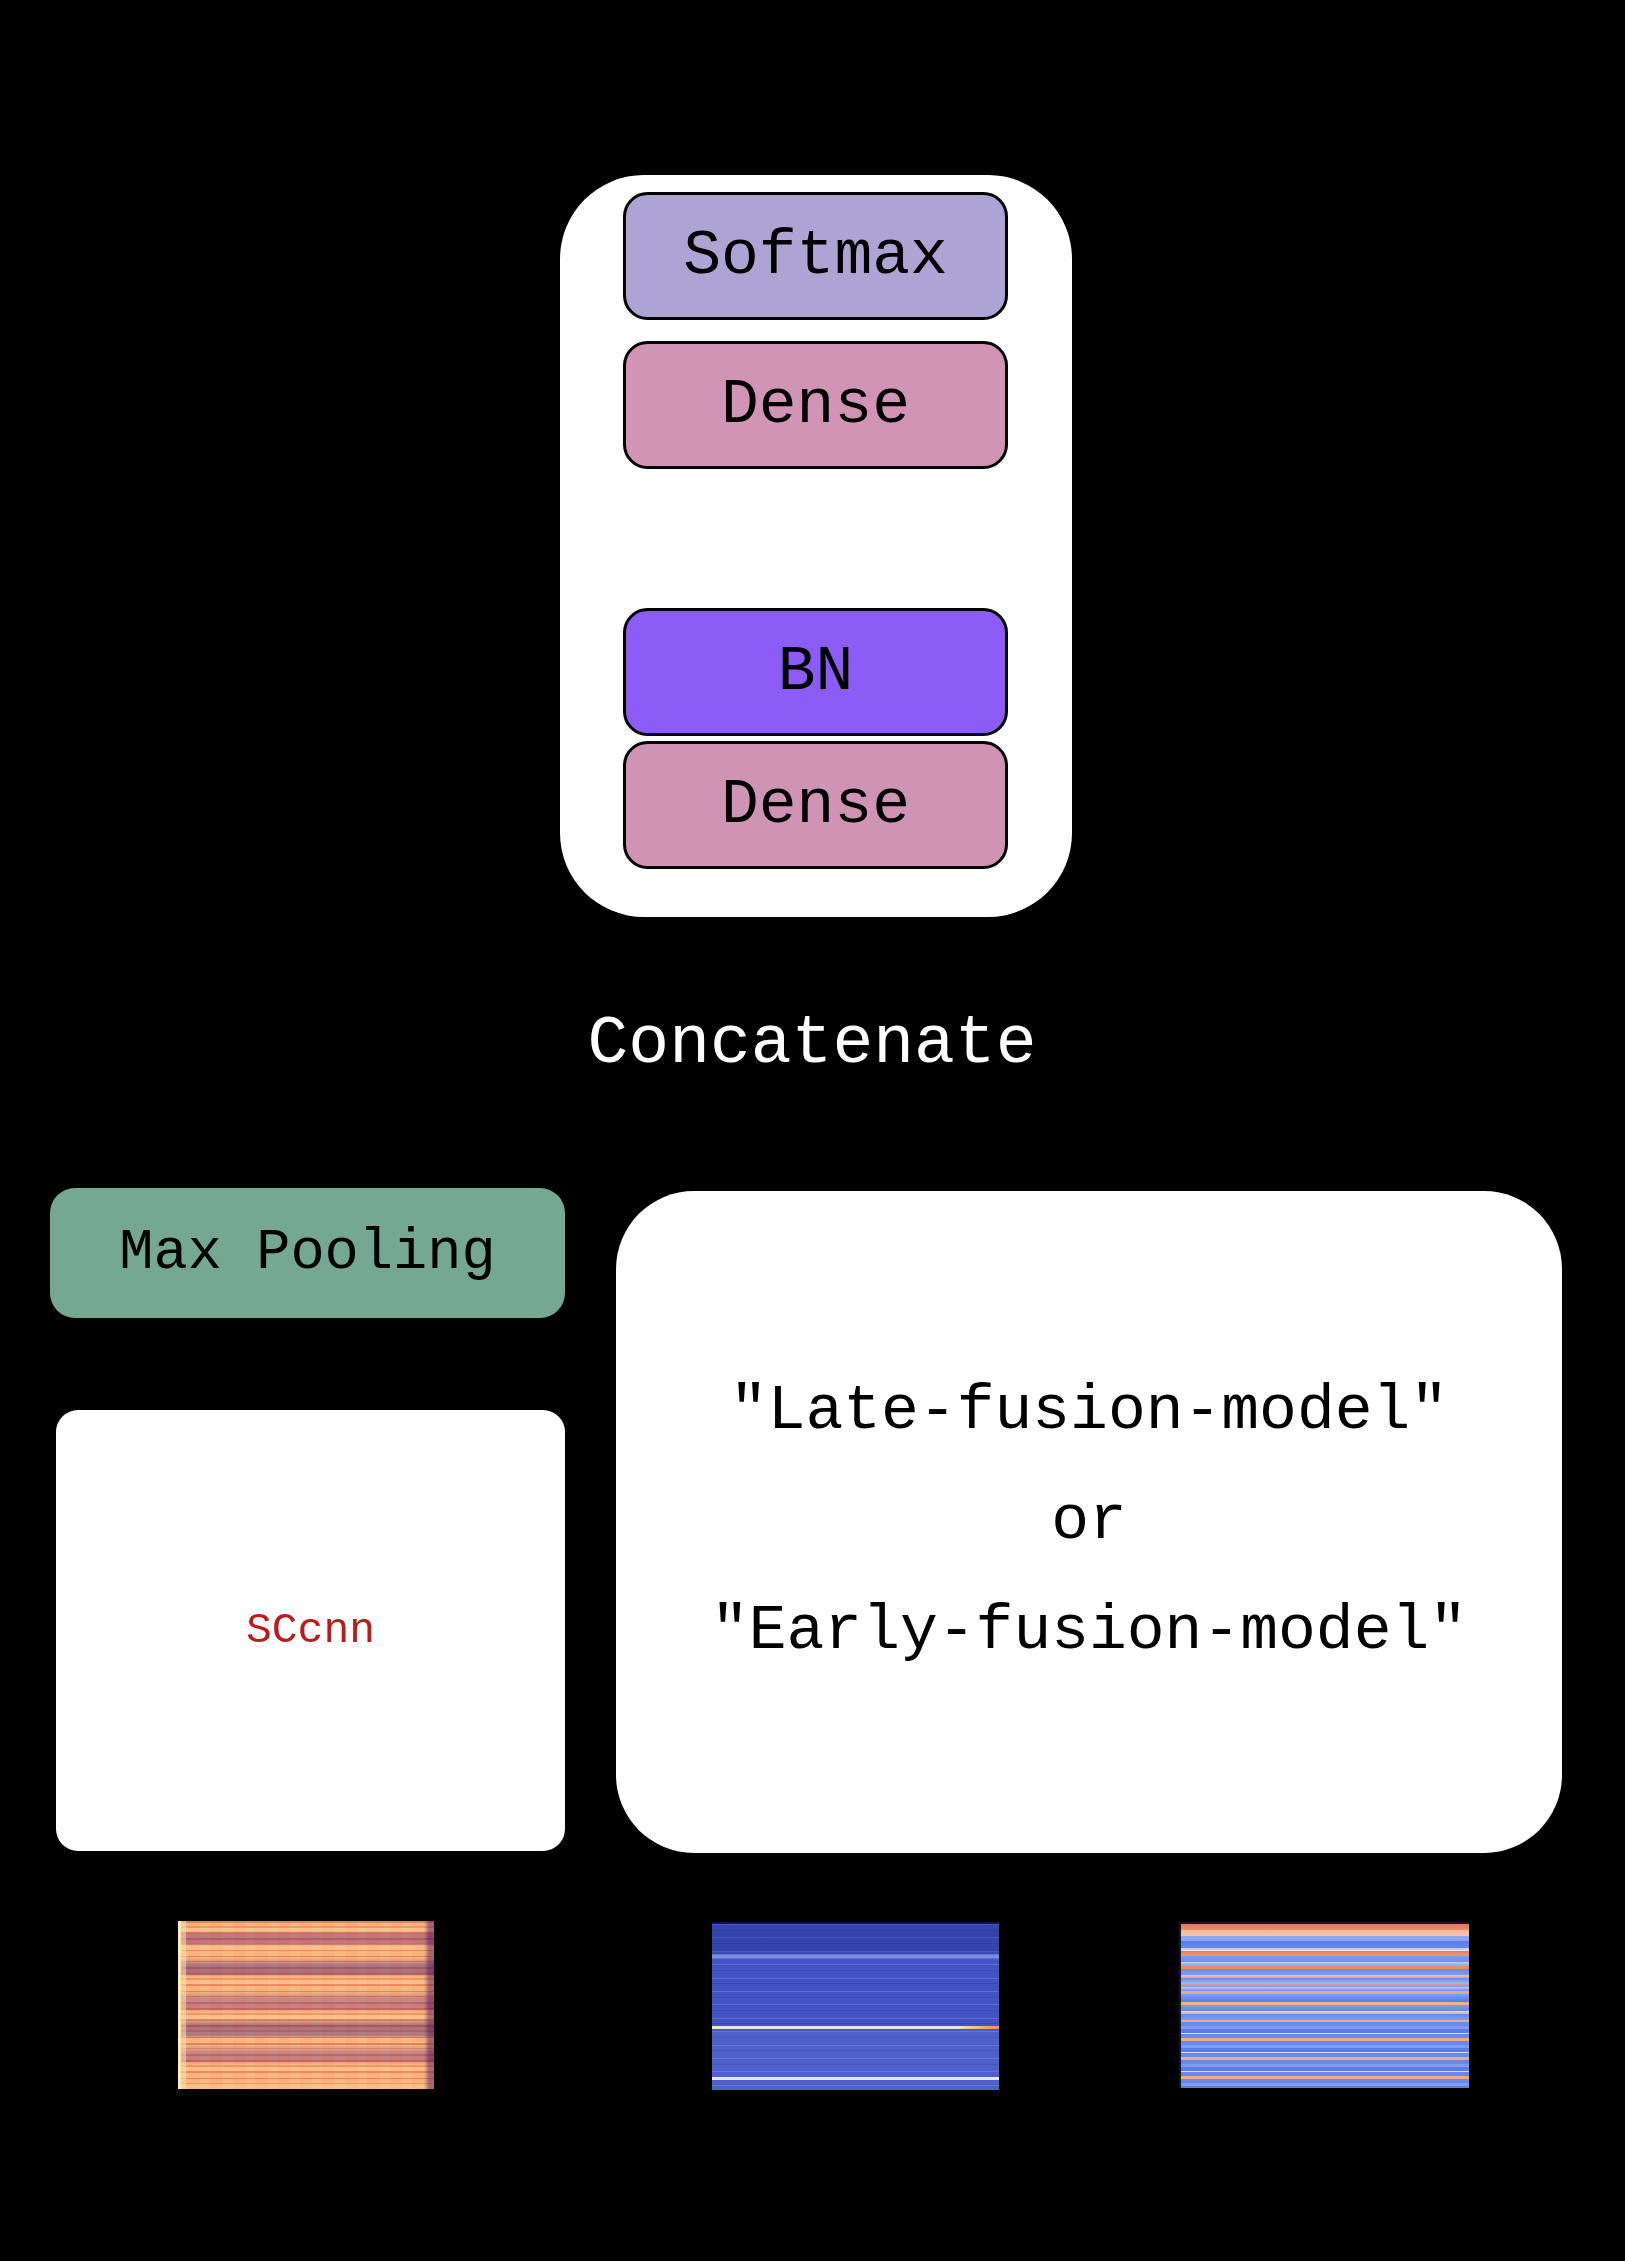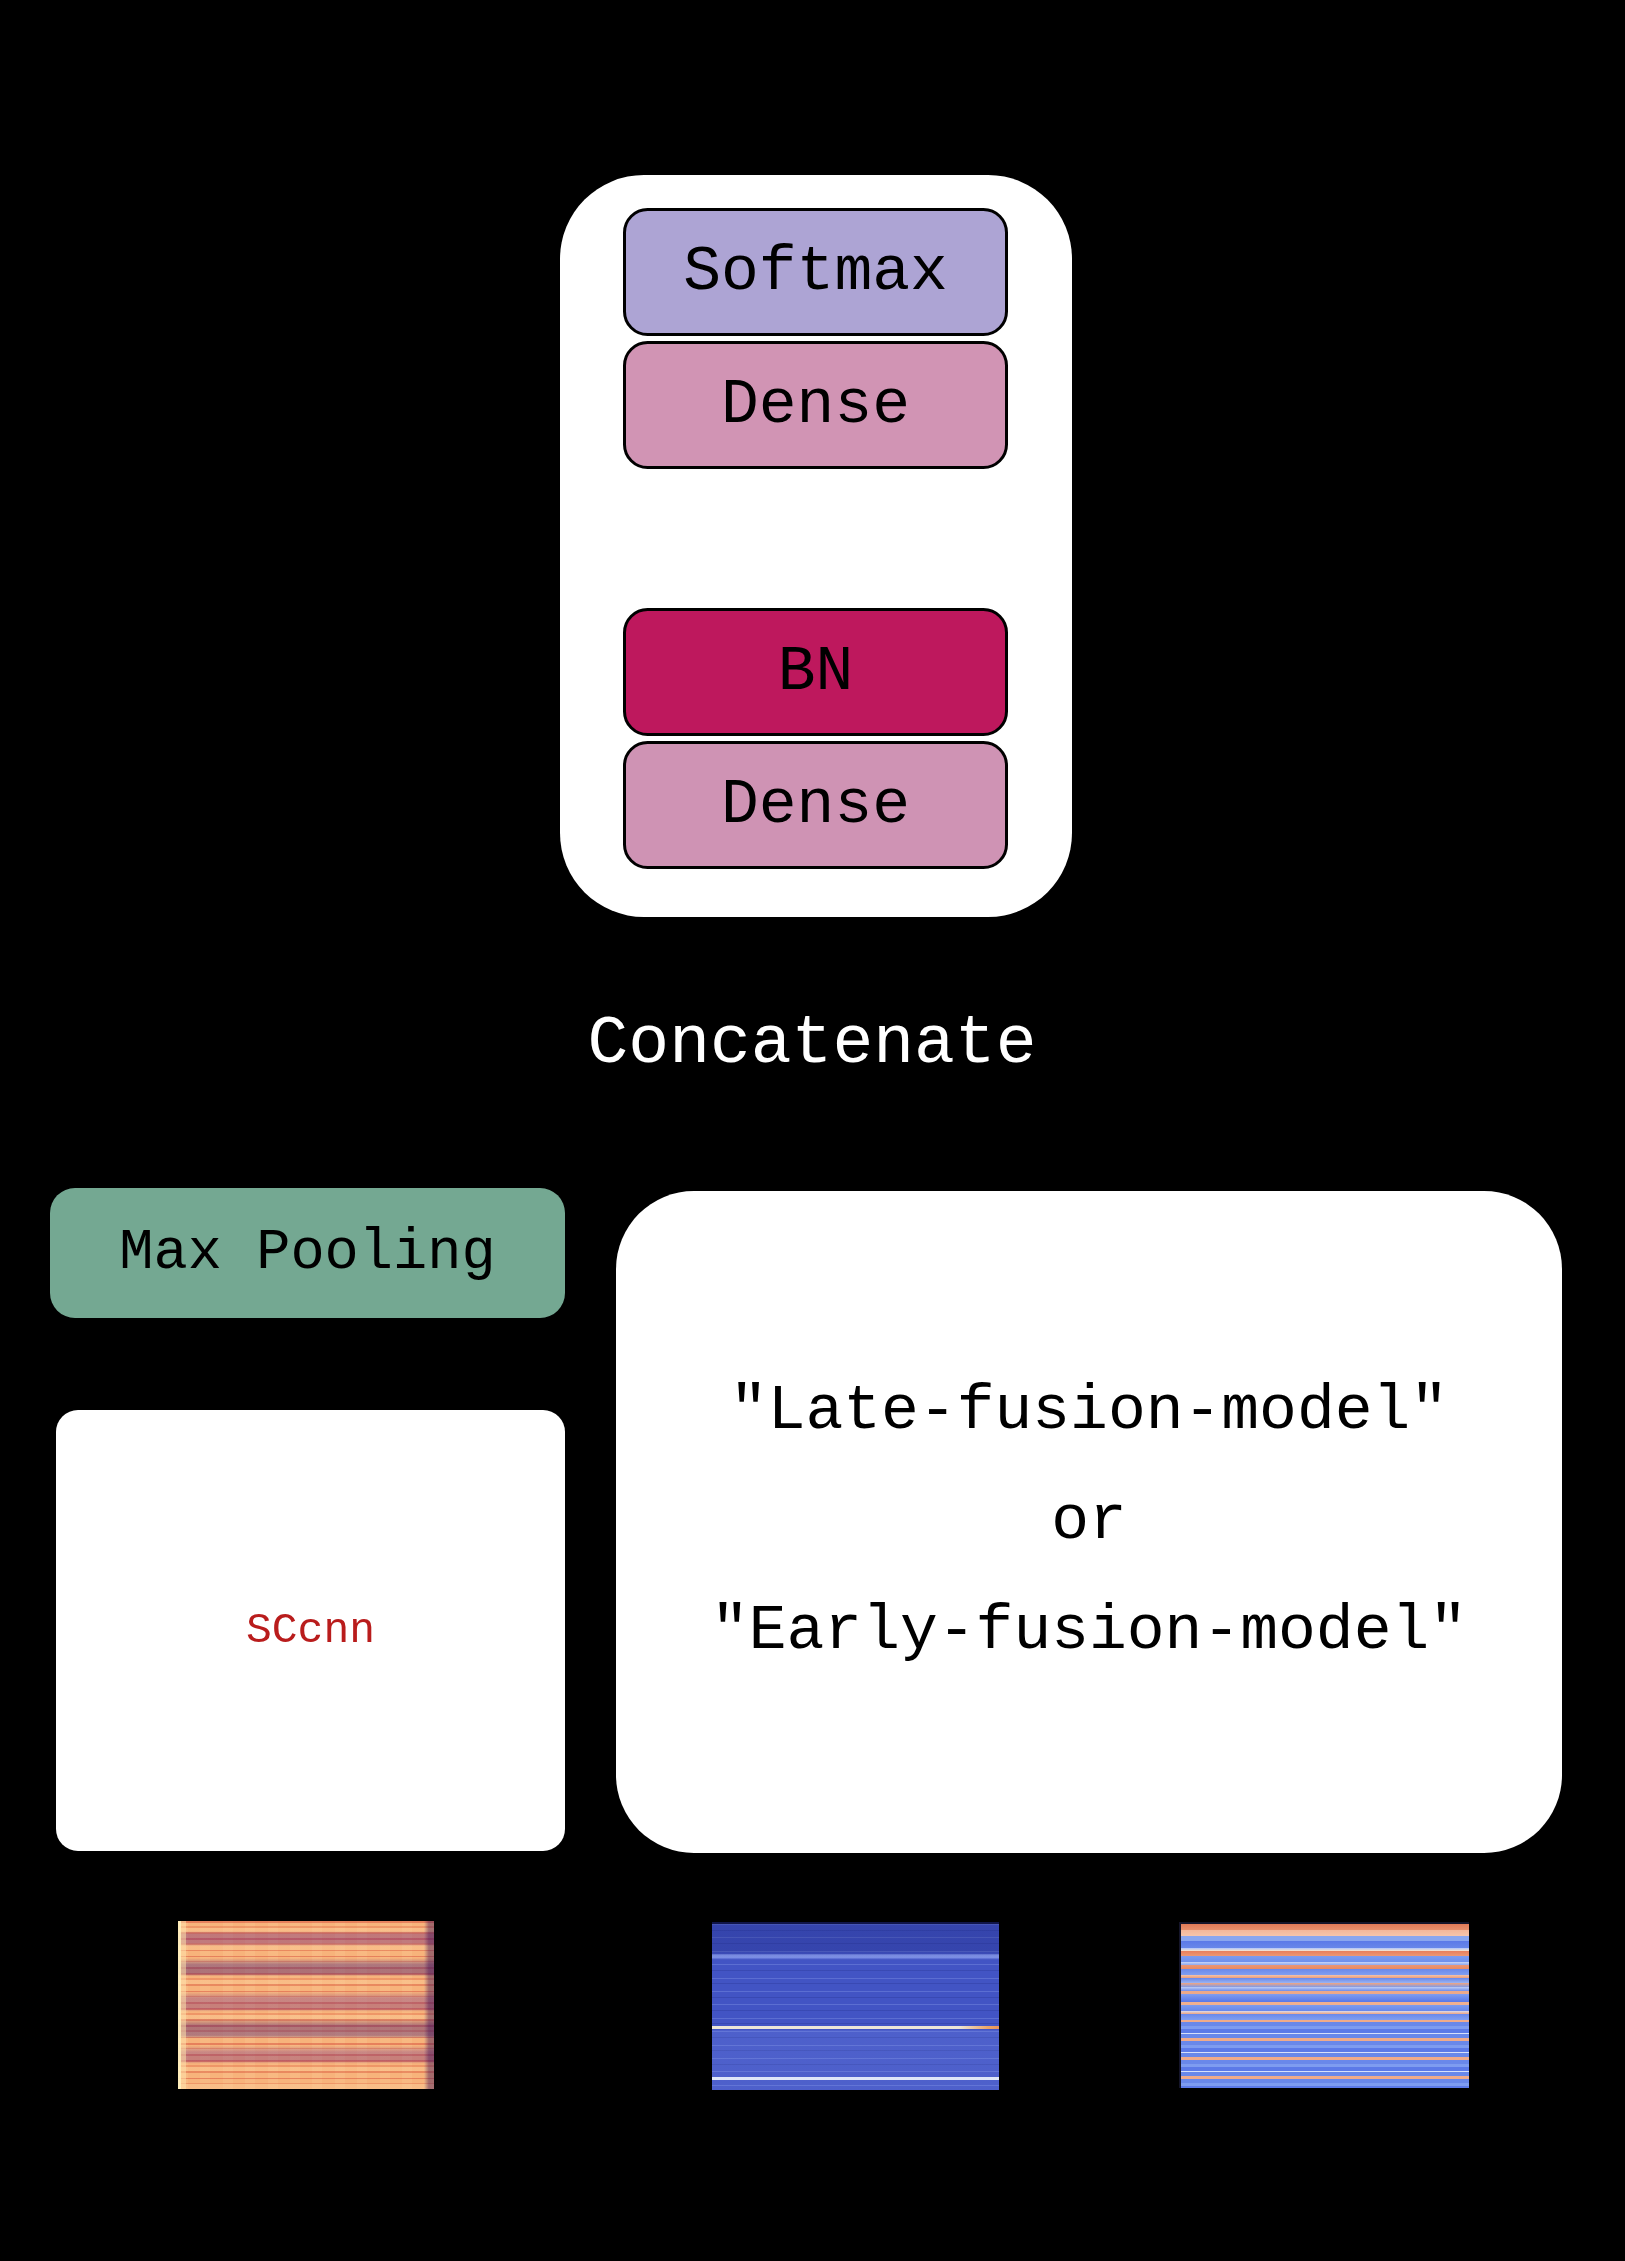--- a/index.html
+++ b/index.html
@@ -14,21 +14,21 @@
   .classifier-container{
     position:absolute;left:560px;top:175px;width:512px;height:742px;
     background:#fff;border-radius:84px;
   }
   .layer{
     position:absolute;left:623px;width:385px;height:128px;
     box-sizing:border-box;border:3.9px solid #000;border-radius:24.6px;
     display:flex;align-items:center;justify-content:center;
     font-size:63px;color:#000;
   }
-  .layer-1{top:208px;} .layer-2{top:341px;} .layer-3{top:475px;}
+  .layer-1{top:192px;} .layer-2{top:341px;} .layer-3{top:475px;}
   .layer-4{top:608px;} .layer-5{top:741px;}
   
   .concat{
     position:absolute;left:812px;top:1011px;transform:translateX(-50%);
     color:#fff;font-size:68px;line-height:66px;white-space:nowrap;
   }
   
   .maxpool{
     position:absolute;left:50px;top:1188px;width:515px;height:130px;
     border-radius:25px;display:flex;align-items:center;justify-content:center;
@@ -134,21 +134,21 @@
 
   <div class="classifier-container">
   </div>
 
   <div class="layer layer-1" style="background-color: rgb(173, 164, 212);">
     <span>Softmax</span>
   </div>
   <div class="layer layer-2" style="background-color: rgb(209, 148, 180);">
     <span>Dense</span>
   </div>
-  <div class="layer layer-4" style="background-color: #be185d; text-align: center;">
+  <div class="layer layer-4" style="background-color: #8b5cf6; text-align: center;">
     <span>BN</span>
   </div>
   <div class="layer layer-5" style="background-color: rgb(207, 147, 180);">
     <span>Dense</span>
   </div>
 
   <div class="concat">Concatenate</div>
 
   <div class="maxpool" style="background-color: rgb(116, 168, 146);">
     <span>Max Pooling</span>

